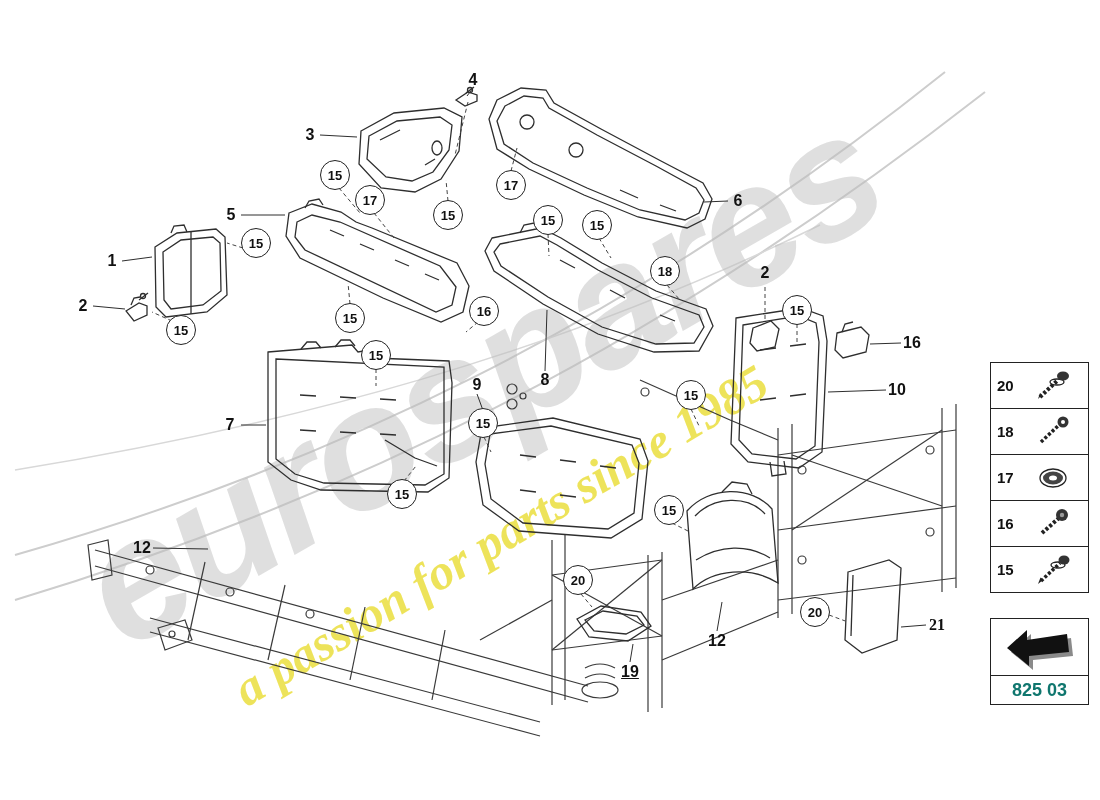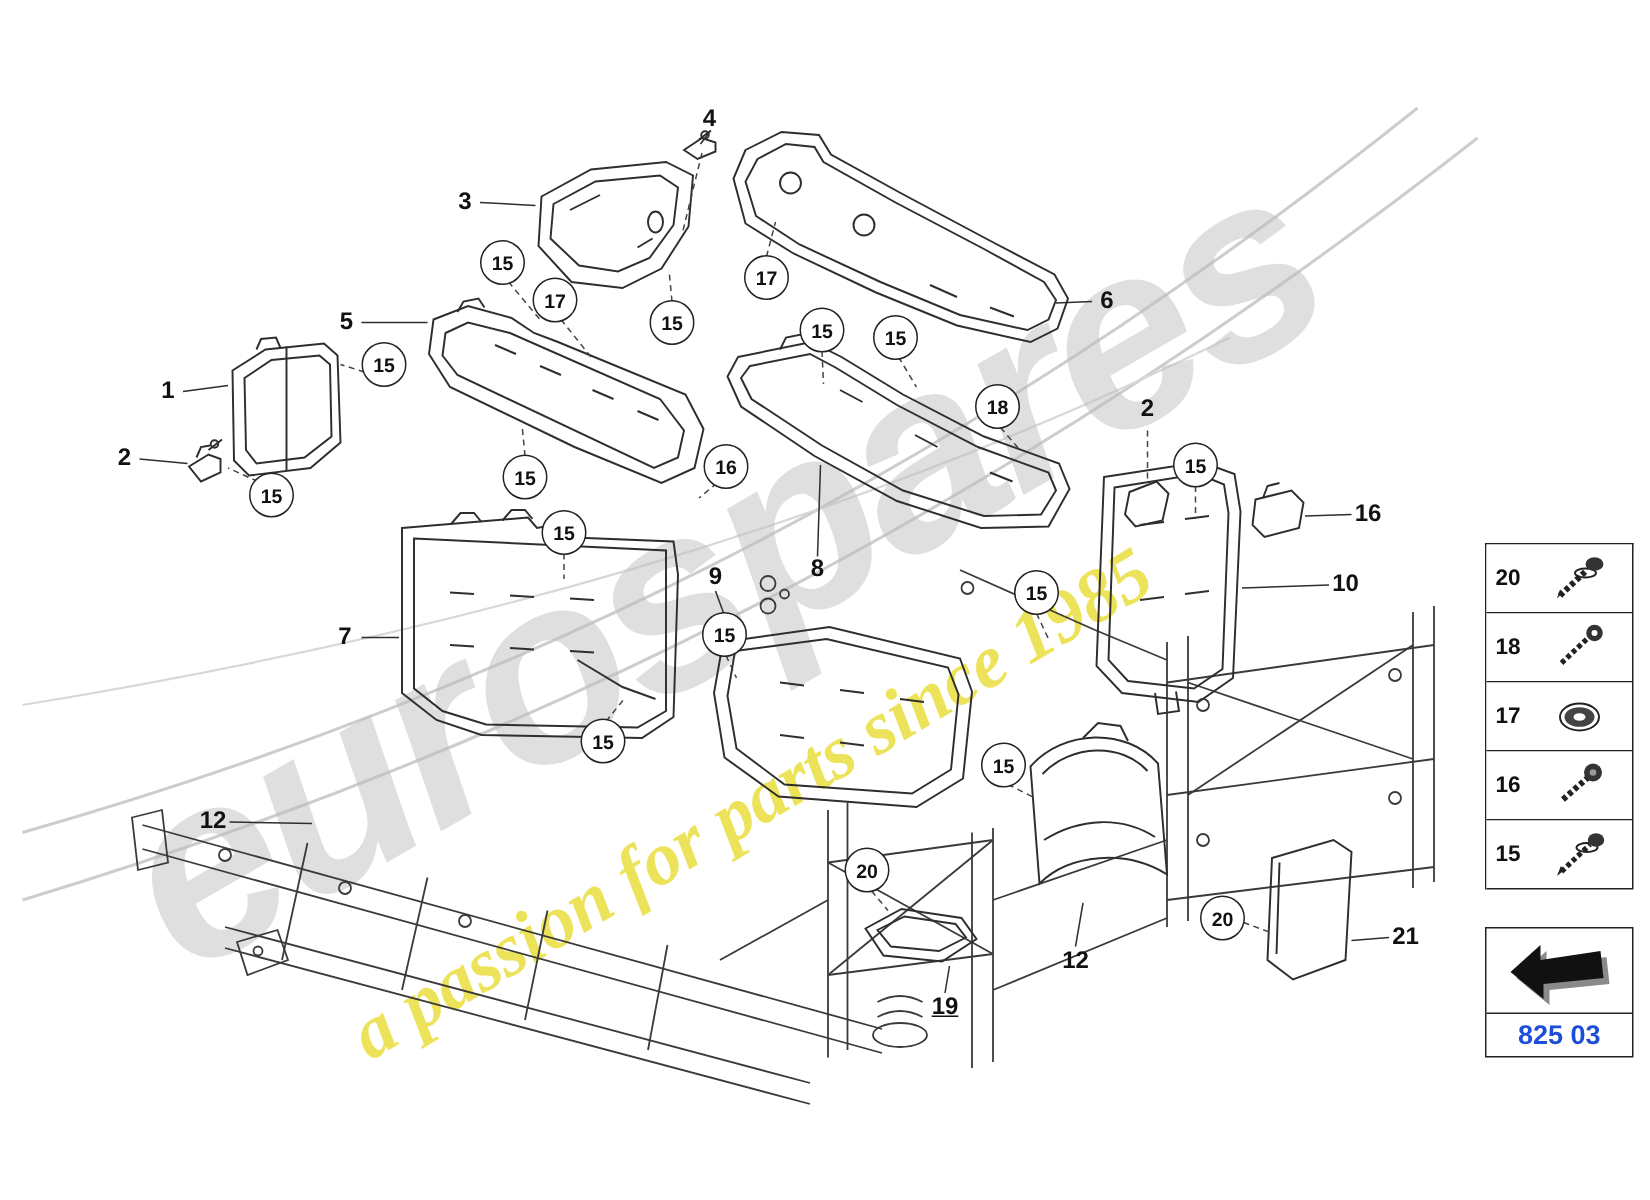--- a/index.html
+++ b/index.html
@@ -55,21 +55,21 @@
   .legend-icon{flex:1;display:flex;justify-content:center;align-items:center;}
 
   
   .nav-box{
     position:absolute;left:990px;top:618px;width:97px;z-index:5;background:#fff;
     border:1.5px solid #222;
   }
   .nav-arrow{height:56px;display:flex;align-items:center;justify-content:center;cursor:pointer;}
   .nav-code{
     border-top:1.5px solid #222;height:28px;display:flex;align-items:center;justify-content:center;
-    font-size:18px;font-weight:bold;color:#1d4ed8;
+    font-size:18px;font-weight:bold;color:#0f766e;
   }
 </style>
 </head>
 <body>
 
 <div class="stage">
 
   <svg class="wm-swoosh" width="1100" height="800" viewBox="0 0 1100 800">
     <path d="M15,555 C320,468 625,328 945,72" stroke="#cdcdcd" stroke-width="2" fill="none"></path>
     <path d="M15,600 C330,505 645,358 985,92" stroke="#cdcdcd" stroke-width="2" fill="none"></path>
@@ -266,21 +266,21 @@
       <div class="part-label" style="left: 738px; top: 201px;">6</div>
       <div class="part-label" style="left: 230px; top: 425px;">7</div>
       <div class="part-label" style="left: 545px; top: 380px;">8</div>
       <div class="part-label" style="left: 477px; top: 385px;">9</div>
       <div class="part-label" style="left: 897px; top: 390px;">10</div>
       <div class="part-label" style="left: 912px; top: 343px;">16</div>
       <div class="part-label" style="left: 717px; top: 641px;">12</div>
       <div class="part-label" style="left: 142px; top: 548px;">12</div>
       <div class="part-label" style="left: 765px; top: 273px;">2</div>
       <div class="part-label" style="left: 630px; top: 672px; text-decoration: underline;">19</div>
-      <div class="part-label" style="left: 937px; top: 625px;">21</div>
+      <div class="part-label" style="left: 937px; top: 625px; font-family: Liberation Serif, serif;">21</div>
     </div>
 
   <div id="callout-layer">
       <div class="callout" style="left: 335px; top: 175px;">15</div>
       <div class="callout" style="left: 370px; top: 200px;">17</div>
       <div class="callout" style="left: 448px; top: 215px;">15</div>
       <div class="callout" style="left: 511px; top: 185px;">17</div>
       <div class="callout" style="left: 548px; top: 220px;">15</div>
       <div class="callout" style="left: 597px; top: 225px;">15</div>
       <div class="callout" style="left: 665px; top: 271px;">18</div>

